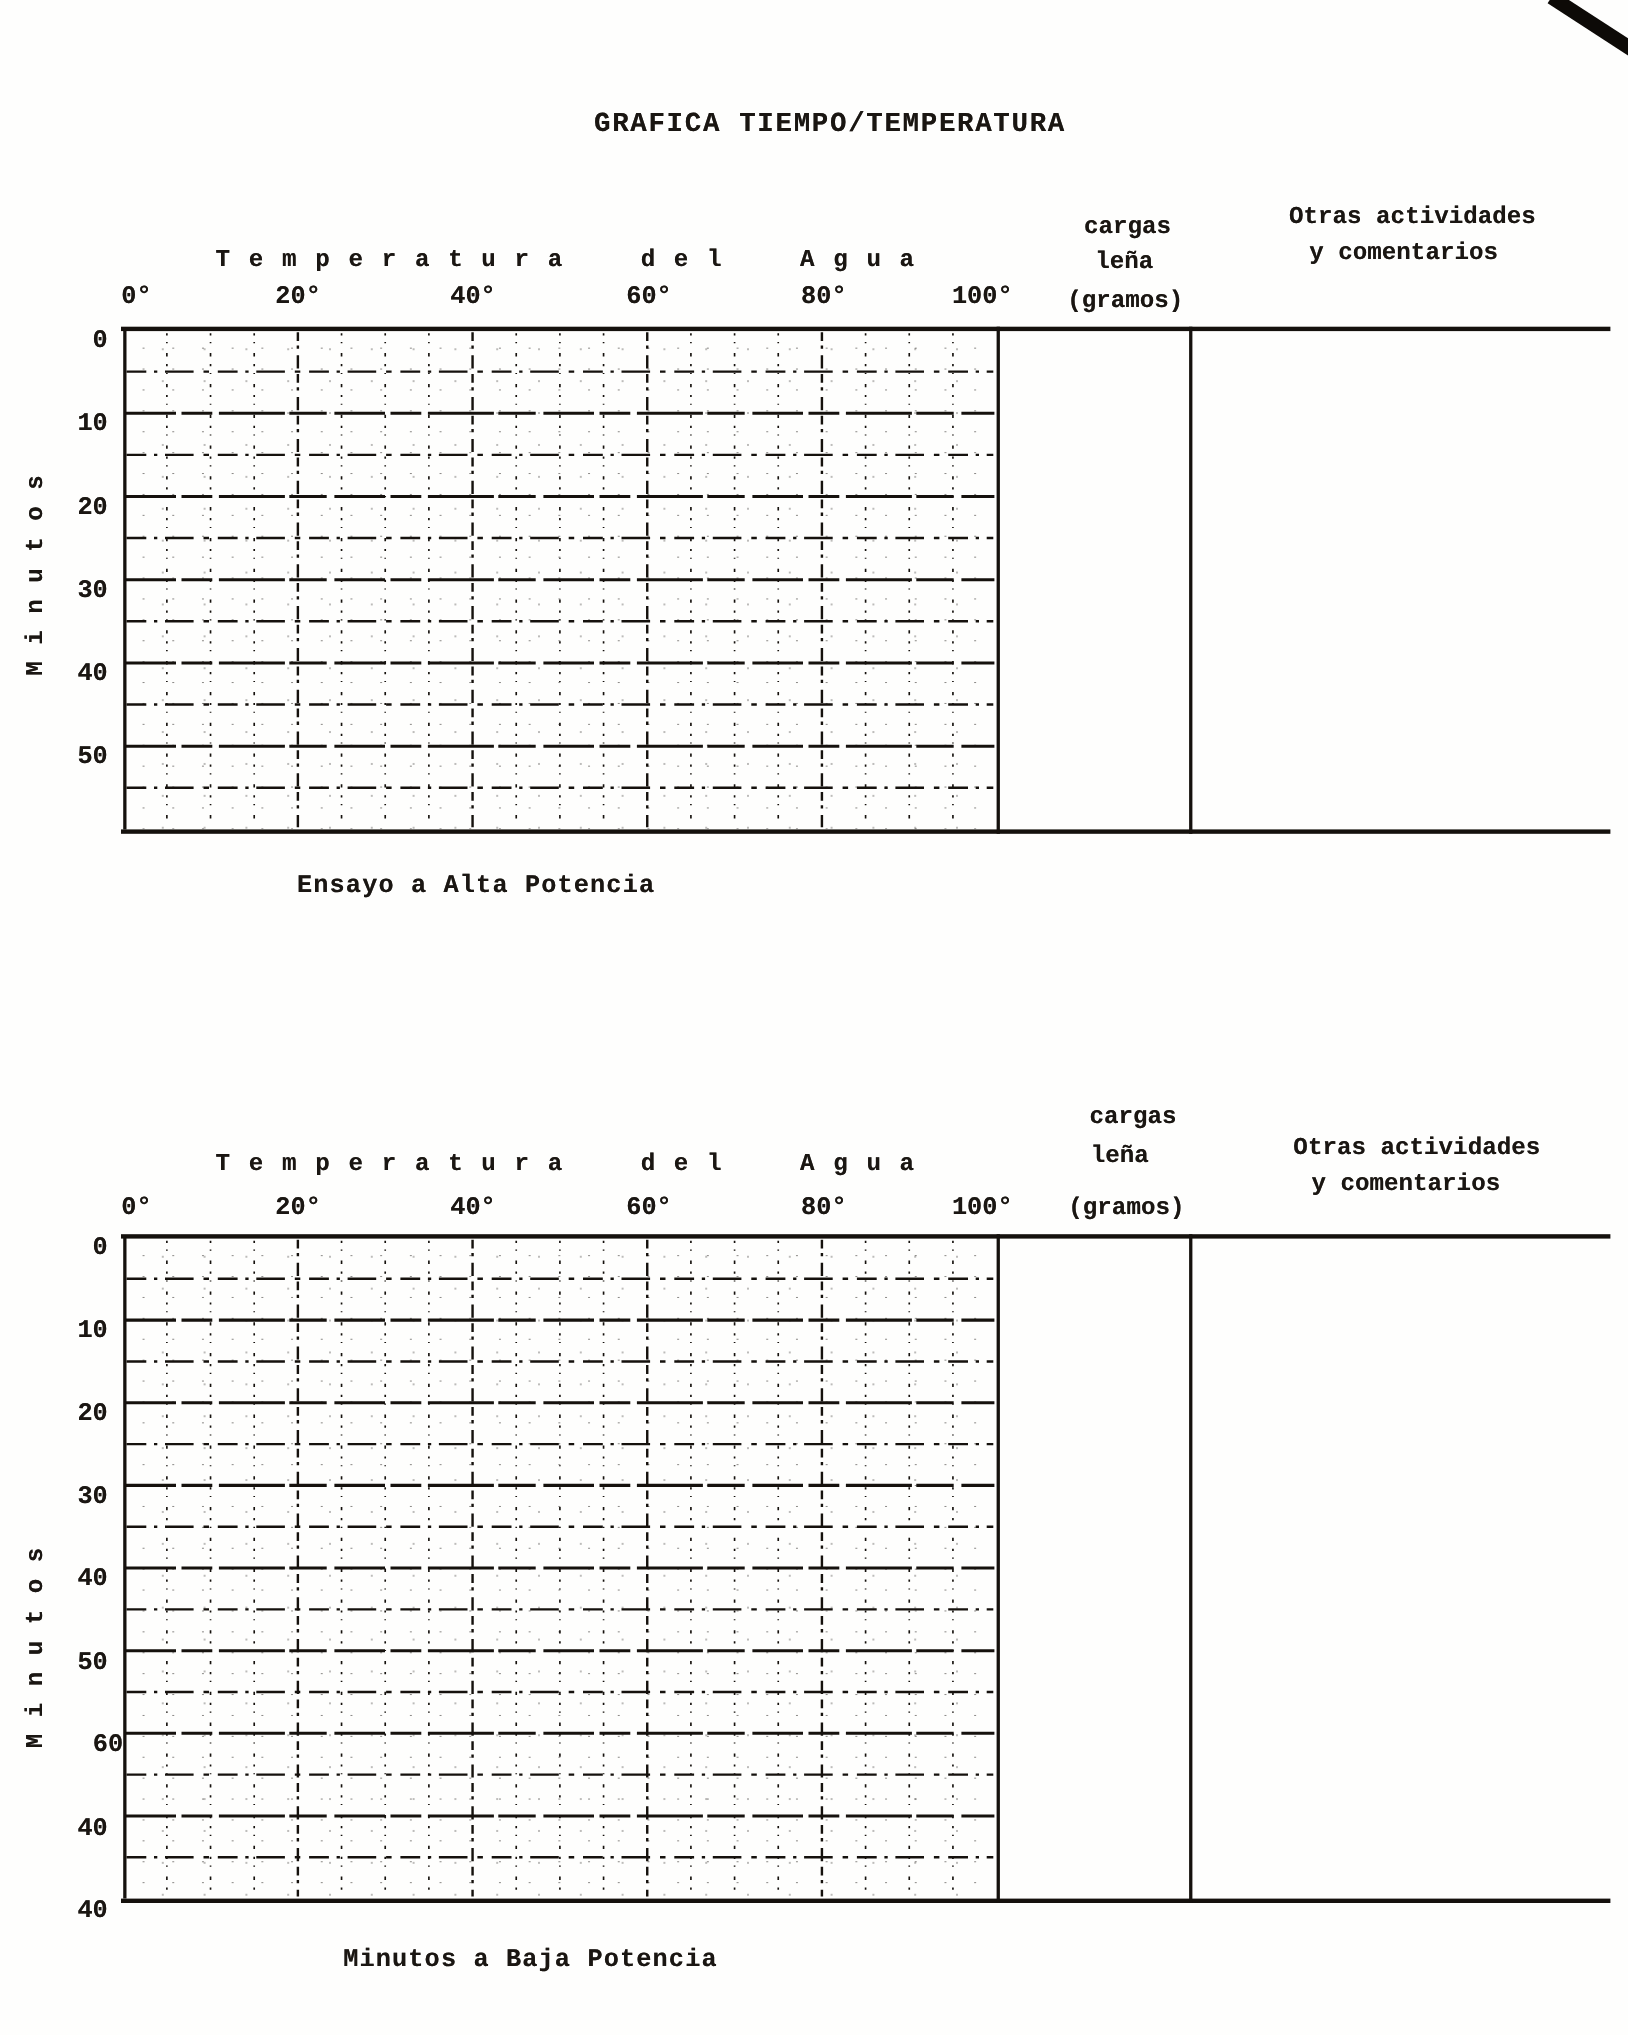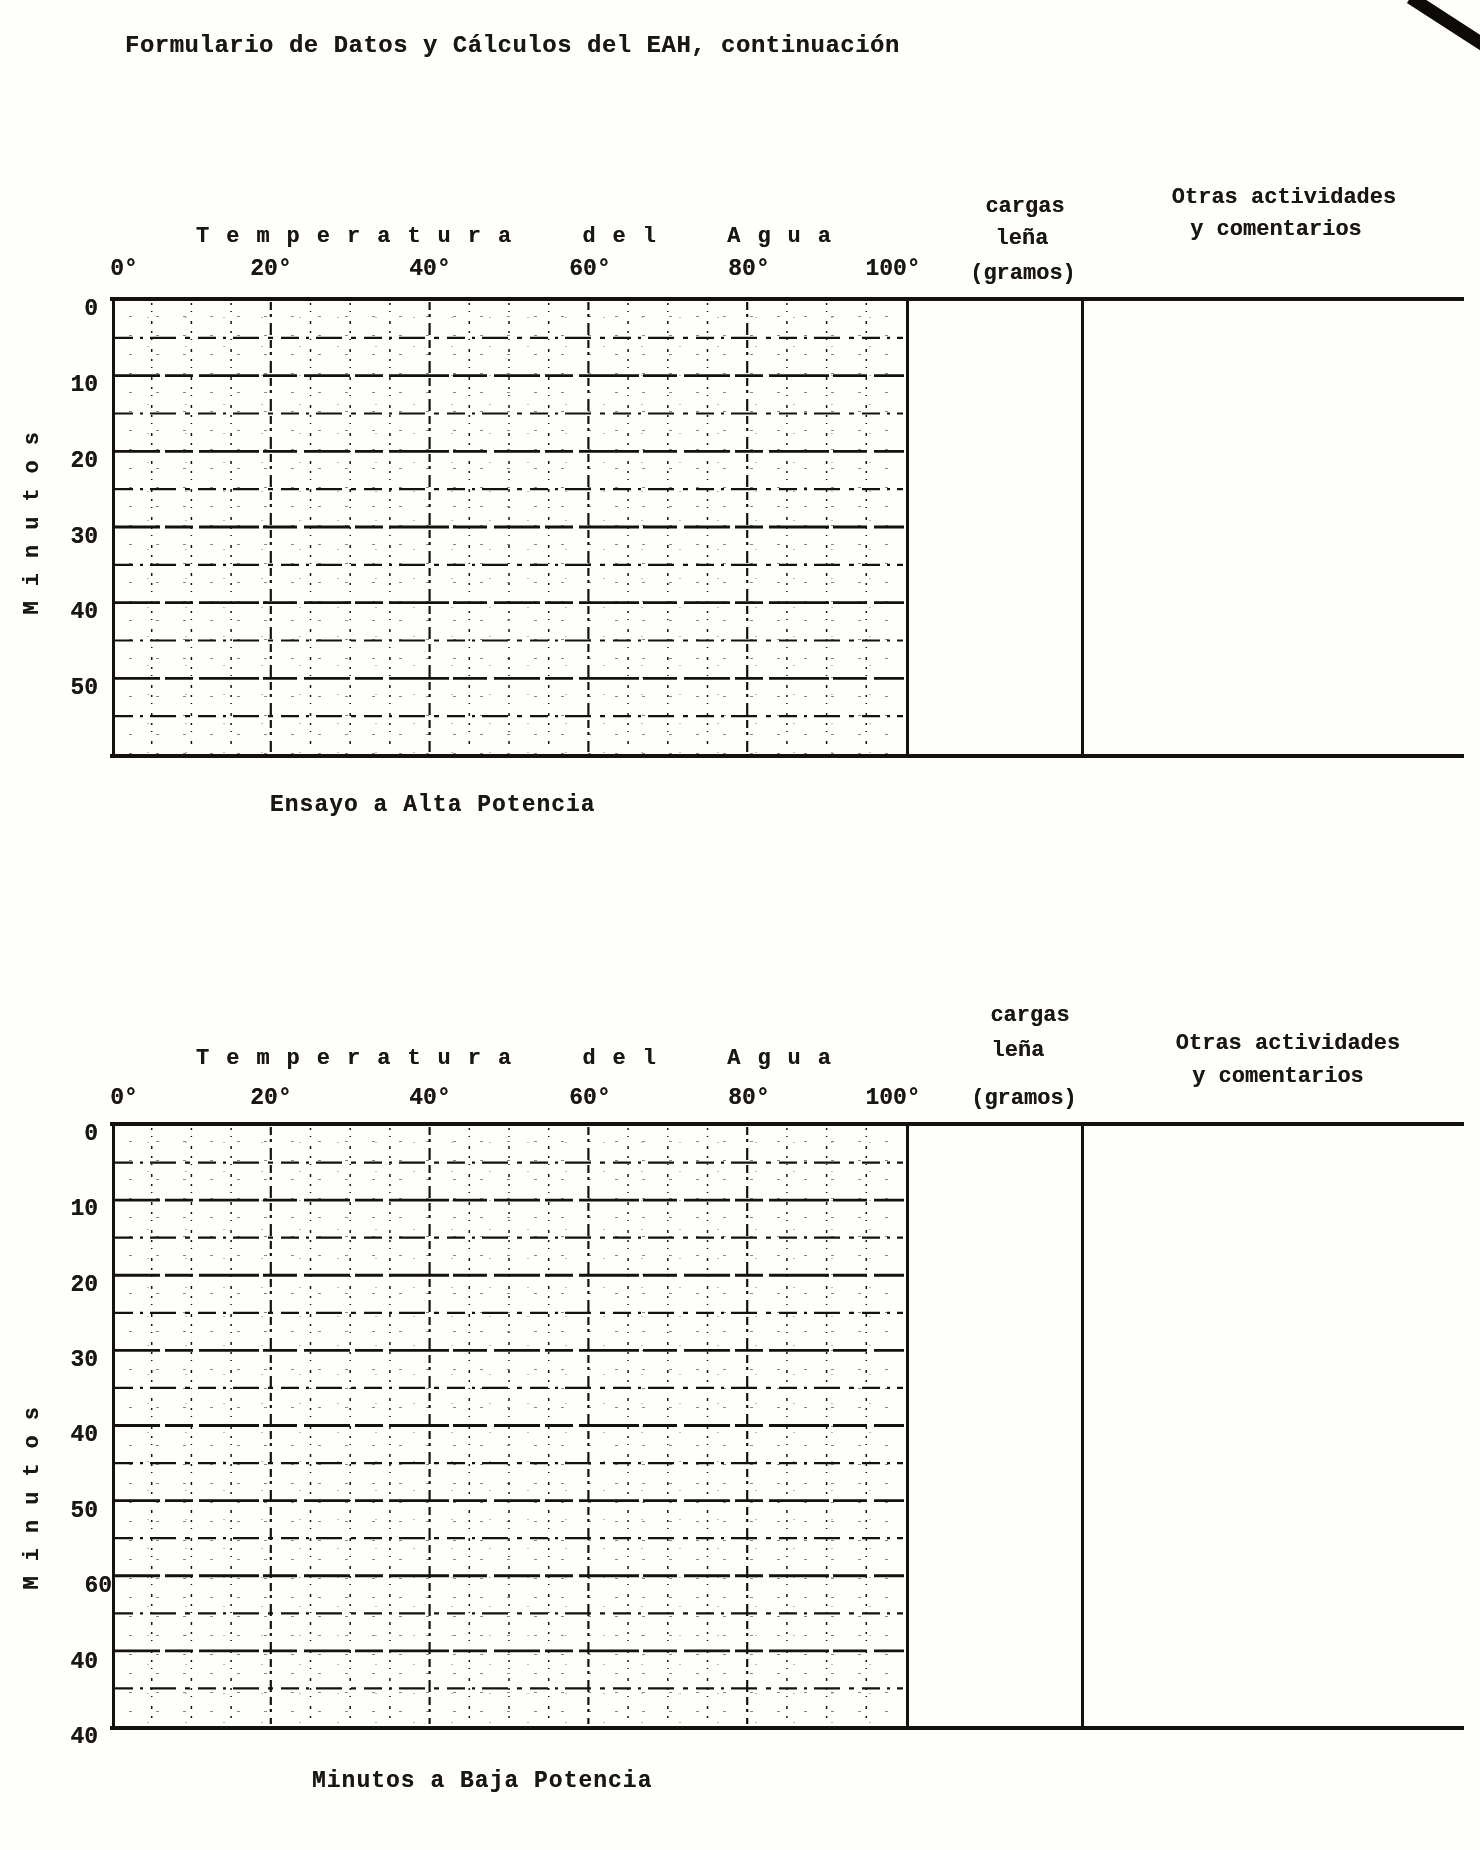--- a/index.html
+++ b/index.html
@@ -36,22 +36,22 @@
     background:#0d0a07; transform:rotate(33deg); transform-origin:0 0;
   }
 </style>
 </head>
 <body>
 
 <div class="page">
 
   <div class="corner"></div>
 
-  <div class="t title" style="left:125px; top:32px;">Formulario de Datos y Cálculos del EAH, continuación</div>
 
+  <div class="t subtitle" style="left:540px; top:98px;">GRAFICA TIEMPO/TEMPERATURA</div>
 
   <div>
 
     <div class="t hdr" style="left:1025px; top:194px;">cargas</div>
     <div class="t hdr" style="left:1022px; top:226px;">leña</div>
     <div class="t hdr" style="left:1023px; top:261px;">(gramos)</div>
 
     <div class="t hdr" style="left:1284px; top:185px;">Otras actividades</div>
     <div class="t hdr" style="left:1276px; top:217px;">y comentarios</div>
 

